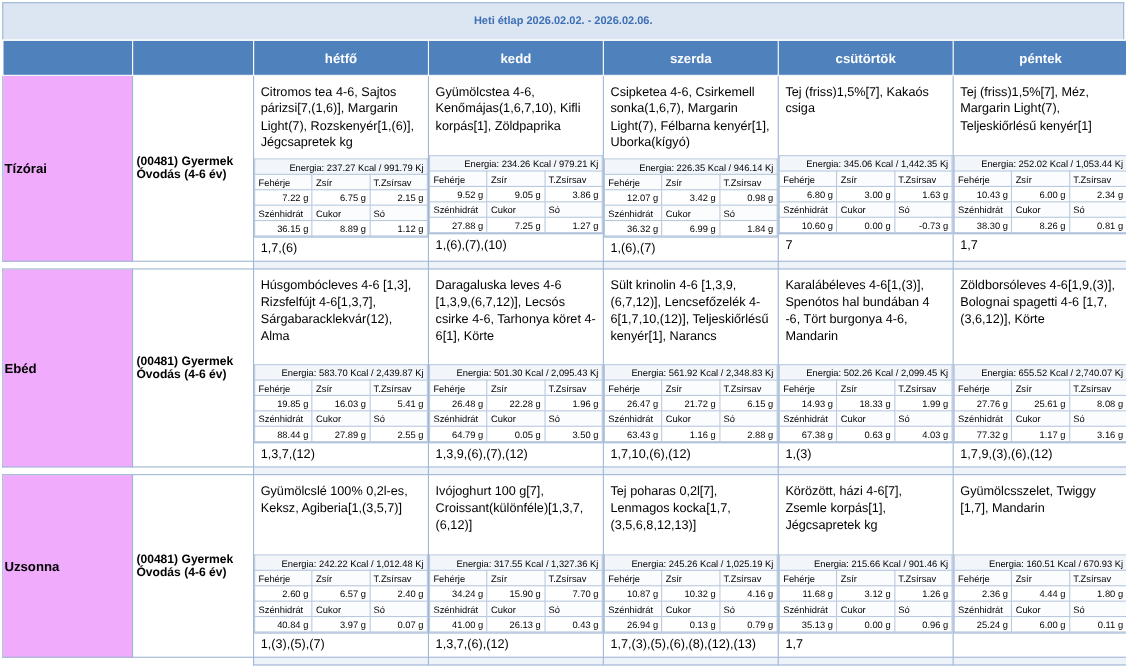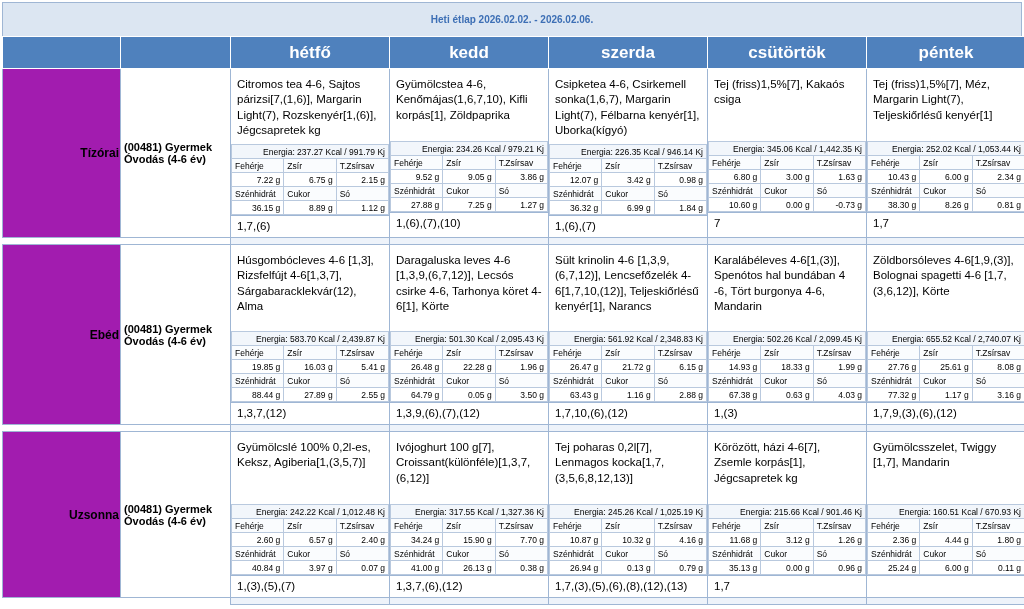--- a/index.html
+++ b/index.html
@@ -32,40 +32,40 @@
   }
   table.menu {
     width: calc(100% - 4px);
     margin: 0 2px;
     border-collapse: collapse;
     table-layout: fixed;
   }
   table.menu > thead > tr > th {
     background: #4f81bd;
     color: #ffffff;
-    font-size: 17px;
+    font-size: 12px;
     font-weight: bold;
     height: 32px;
     border: 1px solid #ffffff;
     text-align: center;
     vertical-align: middle;
   }
   th.col-meal { width: 118px; background: #4f81bd; }
   th.col-group { width: 110px; background: #4f81bd; }
   th.col-day { width: 159px; }
 
   td.meal-name {
     width: 118px;
-    text-align: right;
+    text-align: left;
     vertical-align: middle;
     font-size: 12px;
     font-weight: bold;
     color: #000;
     border: 1px solid #9fb6d4;
-    background: #a21caf;
+    background: #f0abfc;
   }
   td.group-name {
     width: 110px;
     vertical-align: middle;
     font-size: 11px;
     font-weight: bold;
     color: #000;
     border: 1px solid #9fb6d4;
     background: #ffffff;
     padding: 2px 3px;
@@ -551,21 +551,21 @@
               <td class="val">7.70 g</td>
             </tr>
             <tr>
               <td class="lbl">Szénhidrát</td>
               <td class="lbl">Cukor</td>
               <td class="lbl">Só</td>
             </tr>
             <tr>
               <td class="val">41.00 g</td>
               <td class="val">26.13 g</td>
-              <td class="val">0.38 g</td>
+              <td class="val">0.43 g</td>
             </tr>
           </tbody>
             </table>
           <div class="allergen">1,3,7,(6),(12)</div>
         </td>
 
         <td class="day-cell">
           <div class="dish">Tej poharas 0,2l[7], Lenmagos kocka[1,7, (3,5,6,8,12,13)]</div>
           <table class="nutri">
             <tbody>

